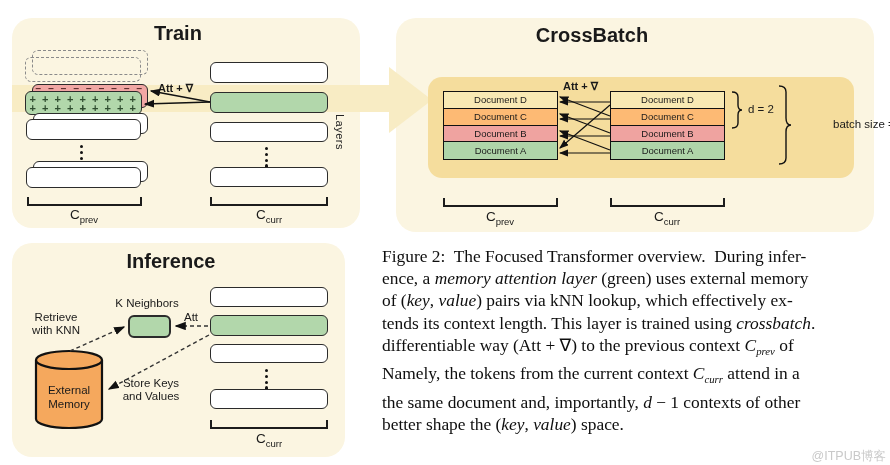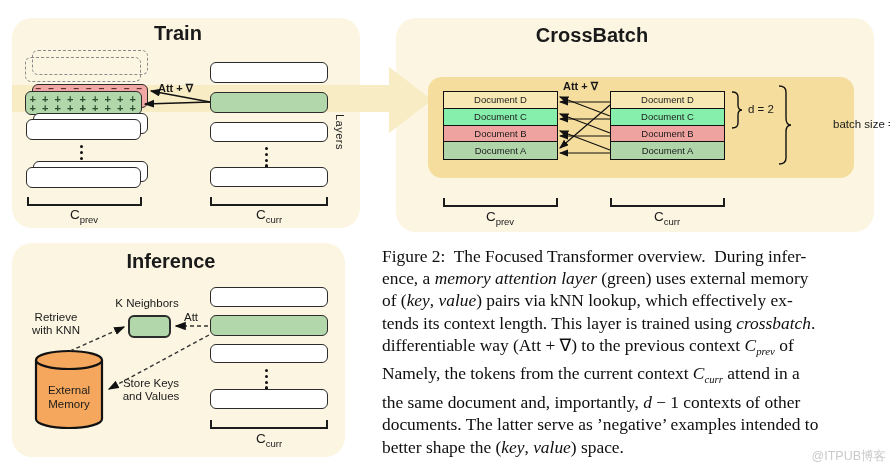--- a/index.html
+++ b/index.html
@@ -22,21 +22,21 @@
            border-bottom:2.4px solid #1c1c1c;height:9px;box-sizing:border-box;}
   .sublabel{position:absolute;font-size:13.5px;transform:translateX(-50%);white-space:nowrap;}
   .sublabel sub{font-size:9.5px;}
   .small-label{position:absolute;font-size:11px;font-weight:600;white-space:nowrap;}
   .tiny-label{position:absolute;font-size:11.5px;line-height:13px;white-space:nowrap;}
   .layers{position:absolute;writing-mode:vertical-rl;font-size:11px;color:#222;letter-spacing:0.5px;}
   .doc-table{position:absolute;width:115px;border:1.6px solid #111;box-sizing:border-box;}
   .doc-row{height:16.8px;border-bottom:1.6px solid #111;box-sizing:border-box;
            font-size:9.5px;display:flex;align-items:center;justify-content:center;}
   .doc-row:last-child{border-bottom:none;}
-  .row-d{background:#F8E9B4;} .row-c{background:#86efac;} .row-b{background:#EFA3A0;} .row-a{background:#AFD5A9;}
+  .row-d{background:#F8E9B4;} .row-c{background:#fdba74;} .row-b{background:#EFA3A0;} .row-a{background:#AFD5A9;}
   .inner-box{position:absolute;background:#F5DD9D;border-radius:14px;}
   .kbox{position:absolute;background:#B2D7AB;border:2px solid #2b2b2b;border-radius:6px;box-sizing:border-box;}
   .caption{position:absolute;font-family:"Liberation Serif",serif;font-size:17.4px;
            line-height:22.2px;color:#0e0e0e;}
   .cap-line{white-space:pre;}
   .cap-line .it{font-style:italic;}
   .cap-line sub{font-size:0.62em;font-style:italic;}
   .watermark{position:absolute;font-size:12.5px;color:#c9c9c9;white-space:nowrap;}
   svg{position:absolute;overflow:visible;}
   .cyl-label{position:absolute;text-align:center;font-size:11.5px;line-height:14px;color:#1a1a1a;}
@@ -215,18 +215,17 @@
   </div>
 
   <div class="caption" style="left:382px;top:245px;width:506px;">
       <div class="cap-line"><span>Figure 2:  The Focused Transformer overview.  During infer-</span></div>
       <div class="cap-line"><span>ence, a </span><span class="it">memory attention layer</span><span> (green) uses external memory</span></div>
       <div class="cap-line"><span>of (</span><span class="it">key</span><span>, </span><span class="it">value</span><span>) pairs via kNN lookup, which effectively ex-</span></div>
       <div class="cap-line"><span>tends its context length. This layer is trained using </span><span class="it">crossbatch</span><span>.</span></div>
       <div class="cap-line"><span>differentiable way (Att + ∇) to the previous context </span><span class="it">C</span><sub class="it">prev</sub><span> of</span></div>
       <div class="cap-line"><span>Namely, the tokens from the current context </span><span class="it">C</span><sub class="it">curr</sub><span> attend in a</span></div>
       <div class="cap-line"><span>the same document and, importantly, </span><span class="it">d</span><span> − 1 contexts of other</span></div>
-      <div class="cap-line"><span>documents. The latter serve as ’negative’ examples intended to</span></div>
       <div class="cap-line"><span>better shape the (</span><span class="it">key</span><span>, </span><span class="it">value</span><span>) space.</span></div>
     </div>
 
   <div class="watermark" style="left:794px;top:448px;width:92px;text-align:right;">@ITPUB博客</div>
 </div>
 
 </body></html>

